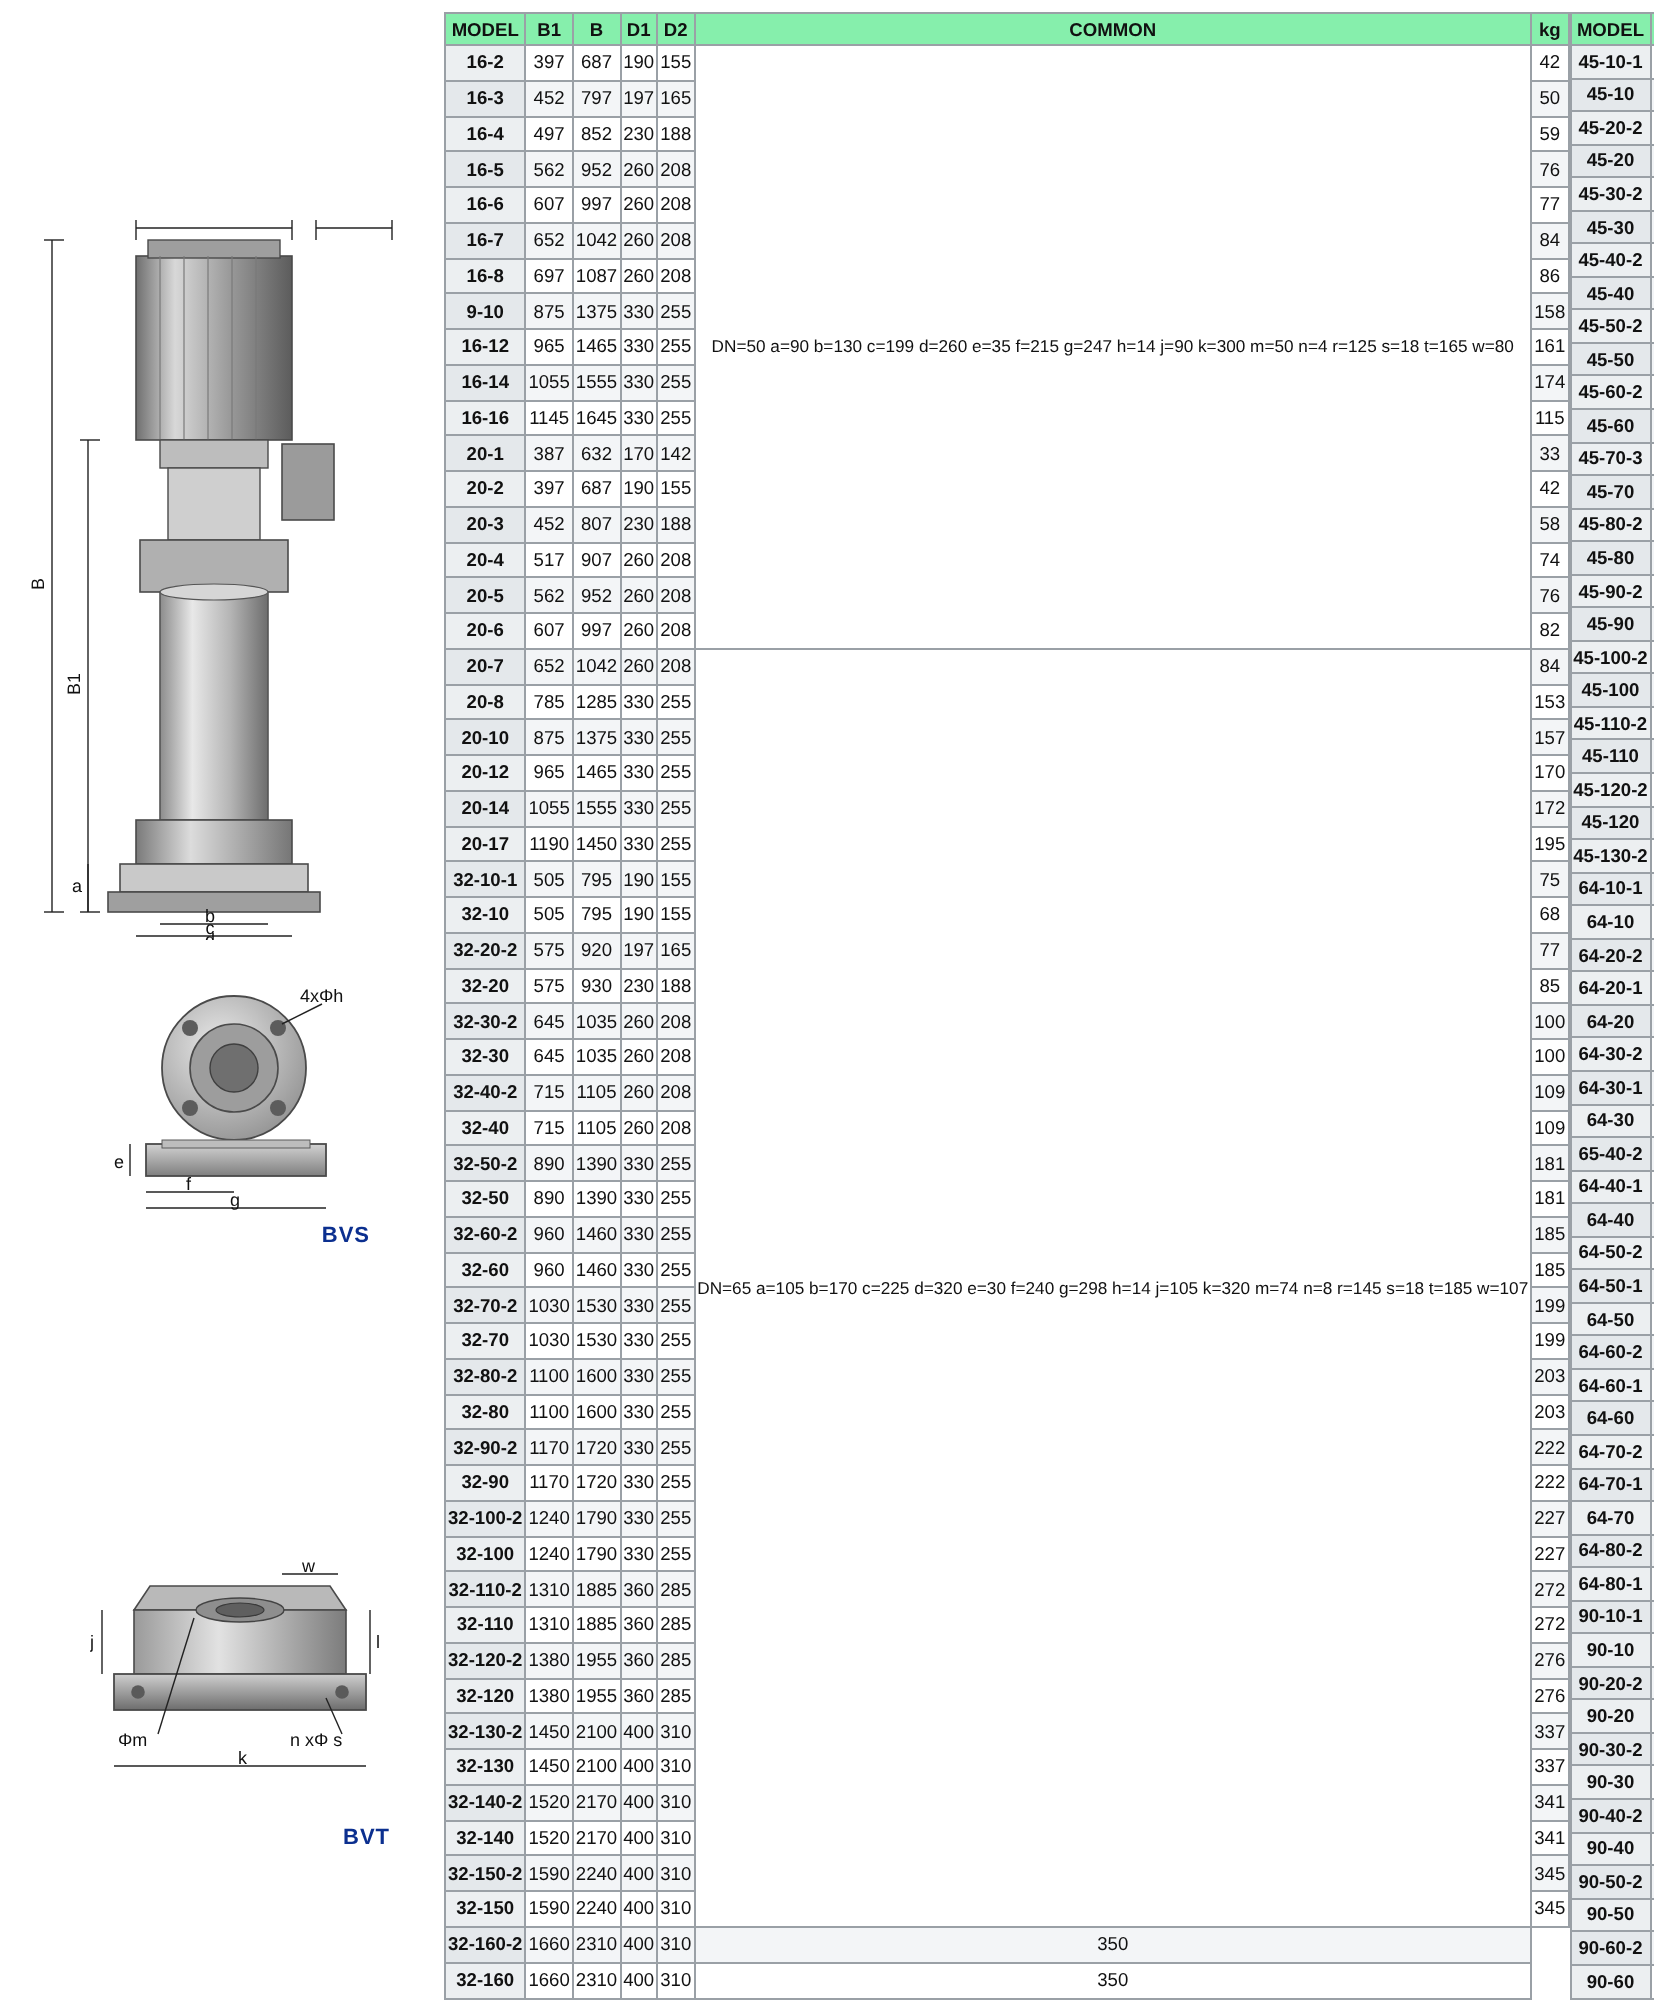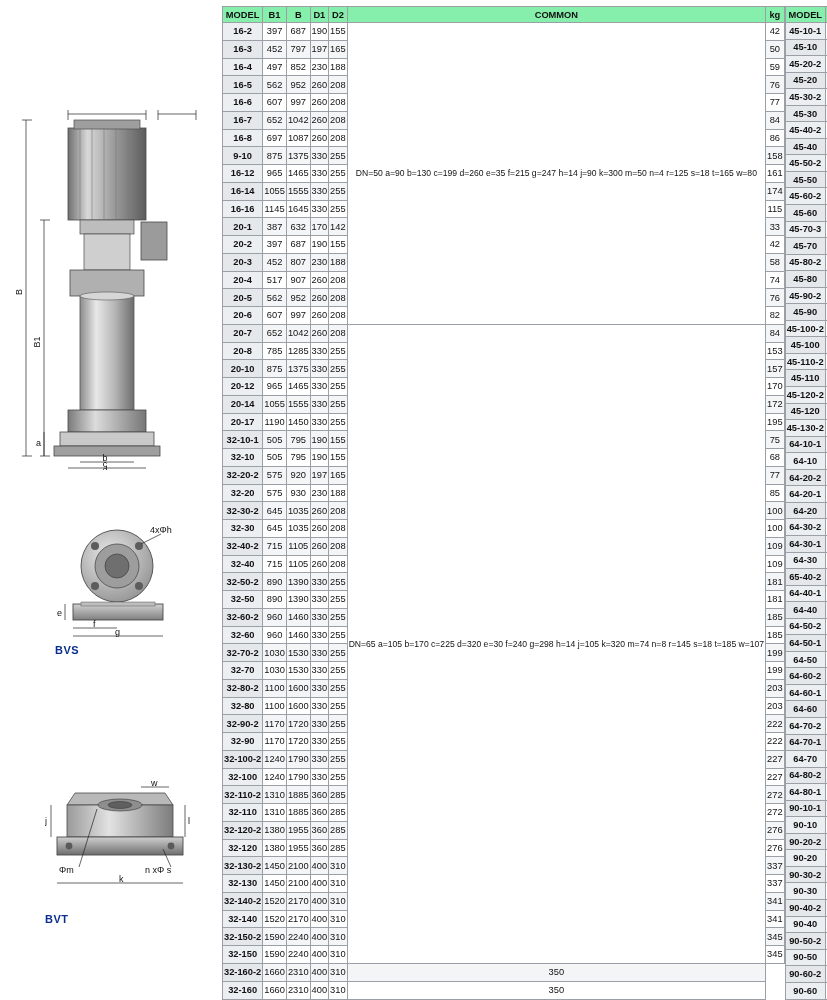--- a/index.html
+++ b/index.html
@@ -19,25 +19,25 @@
     width: 222px; height: 1000px; position: relative;
     flex: 0 0 222px;
     background:#fff;
   }
   .fig { position:absolute; }
 
   
   .fig-pump { left: 10px; top: 110px; width: 205px; height: 360px; }
   .pump-svg { display:block; }
 
-  .fig-bvs { left: 55px; top: 490px; width: 130px; height: 130px; margin-top: 32px; }
+  .fig-bvs { left: 55px; top: 490px; width: 130px; height: 130px; }
   .fig-bvt { left: 45px; top: 775px; width: 150px; height: 130px; }
 
   .caption {
-    position:absolute; width:100%; text-align:left;
+    position:absolute; width:100%; text-align:right;
     font-weight:bold; font-size:11px; color:#0b2f8f;
     letter-spacing:.5px;
   }
 
   .dimlabel { font-size:9px; fill:#111; font-family:"Liberation Sans", sans-serif; }
 
   
   .tables {
     flex:1 1 auto; display:flex; gap:0px; padding-top:6px;
   }

